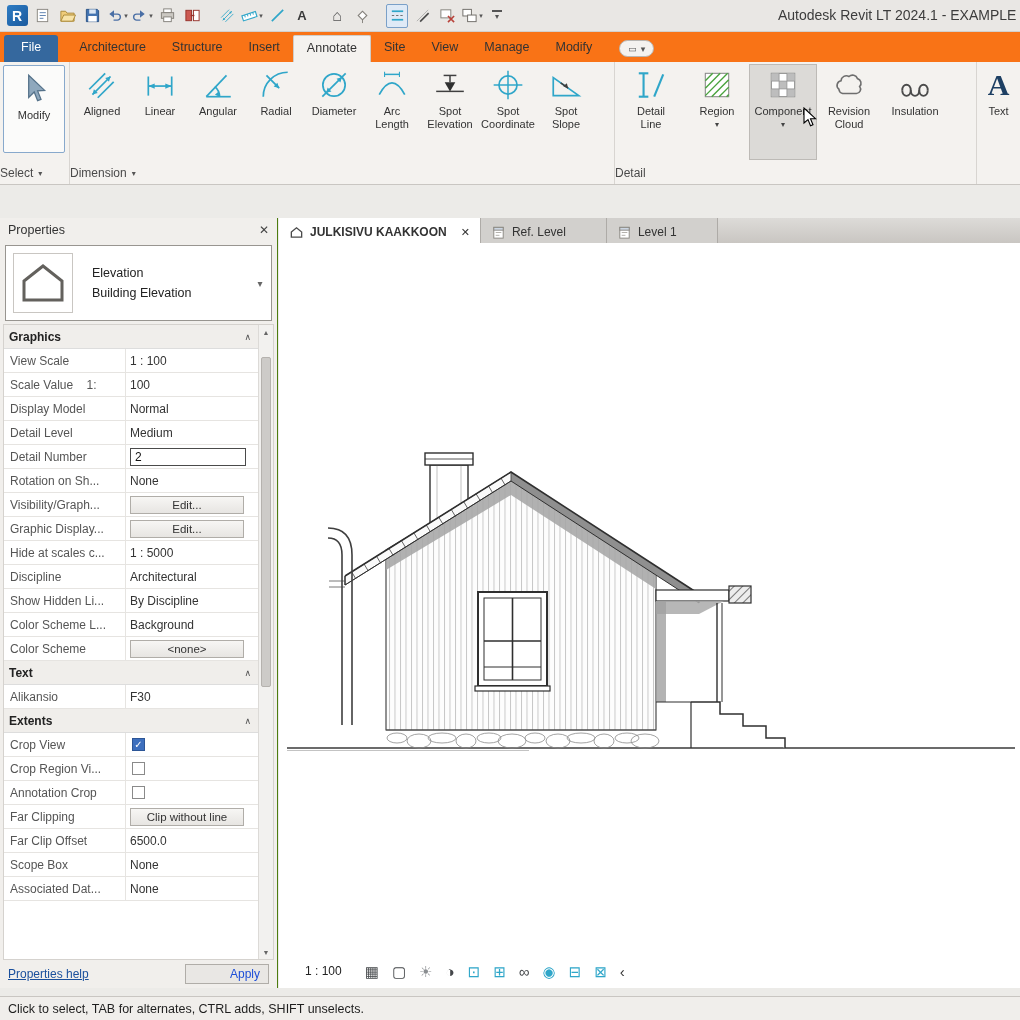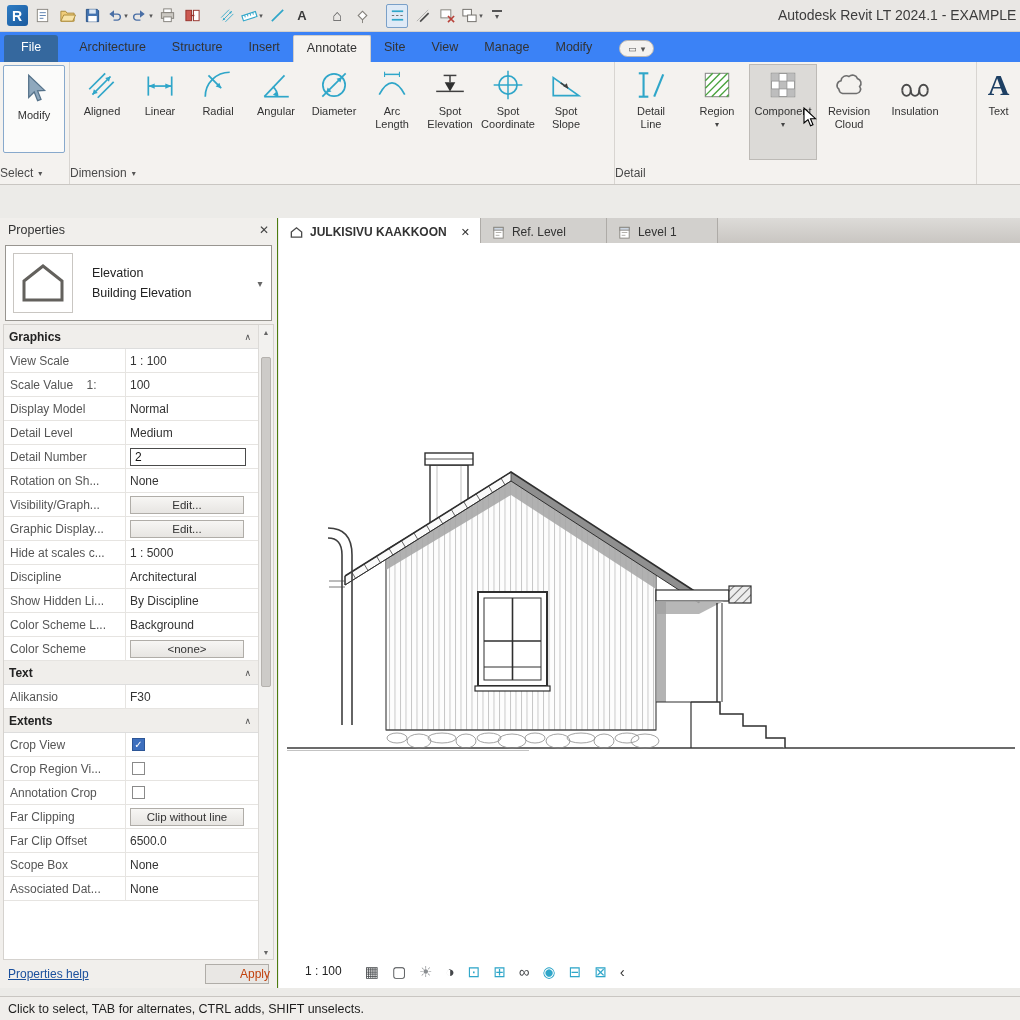--- a/index.html
+++ b/index.html
@@ -15,21 +15,21 @@
 .qat-btn svg{width:17px;height:17px;display:block;}
 .qcaret{font-size:7px;color:#555;margin-left:1px;}
 .revit-logo{width:21px;height:21px;background:linear-gradient(135deg,#2e7cc3,#1b5a9e);color:#fff;font-weight:bold;font-size:14px;display:flex;align-items:center;justify-content:center;border-radius:3px;}
 .glyph-a{font-weight:bold;color:#3a3a3a;font-size:13px;}
 .glyph-home{font-size:16px;color:#555;line-height:1;}
 .qcustom{display:inline-flex;flex-direction:column;align-items:center;font-size:8px;color:#555;line-height:1;}
 .qcustom i{display:block;width:10px;border-top:2px solid #555;margin-bottom:1px;}
 .app-title{position:absolute;left:778px;top:7px;width:242px;white-space:nowrap;overflow:hidden;font-size:14px;color:#3c3c3c;}
 
 
-.tabrow{position:absolute;top:32px;left:0;width:100%;height:30px;background:#3b82f6;display:flex;align-items:flex-end;padding-left:4px;}
+.tabrow{position:absolute;top:32px;left:0;width:100%;height:30px;background:#f97316;display:flex;align-items:flex-end;padding-left:4px;}
 .rtabs{display:flex;align-items:flex-end;}
 .rtab{padding:5px 13px;font-size:12.5px;color:#333;height:27px;cursor:default;}
 .rtab.file{background:#35689e;color:#fff;border-radius:3px 3px 0 0;padding:5px 17px;margin-right:8px;}
 .rtab.active{background:#f4f2ef;border:1px solid #d0cdc9;border-bottom:none;border-radius:2px 2px 0 0;}
 .ribbon-pill{margin:0 0 5px 14px;border:1px solid #b9b6b2;border-radius:9px;padding:2px 8px;font-size:9px;color:#555;background:#f4f2ef;display:flex;gap:4px;align-items:center;height:17px;}
 
 
 .ribbon{position:absolute;top:62px;left:0;width:100%;height:123px;background:#f4f2ef;border-bottom:1px solid #c9c6c2;display:flex;}
 .panel{display:flex;flex-direction:column;border-right:1px solid #d8d5d1;}
 .panel-tools{flex:1;display:flex;align-items:flex-start;padding:3px 3px 0 3px;}
@@ -73,21 +73,21 @@
 .pbtn{border:1px solid #b0ada8;background:linear-gradient(#f7f6f4,#e7e5e2);width:114px;height:18px;display:flex;align-items:center;justify-content:center;font-size:11.5px;color:#333;white-space:nowrap;}
 .pinput{border:1px solid #4a4a4a;background:#fff;width:116px;height:18px;display:flex;align-items:center;padding-left:4px;color:#111;}
 .pcheck{width:13px;height:13px;border:1px solid #8a8a8a;background:#fff;margin-left:2px;display:flex;align-items:center;justify-content:center;font-size:10px;color:#fff;}
 .pcheck.checked{background:#3d6fbe;border-color:#2c5596;}
 .pscroll{width:15px;background:#f2f1ef;border-left:1px solid #dcdad7;display:flex;flex-direction:column;align-items:center;flex:0 0 auto;}
 .pscroll .arr{height:14px;font-size:7px;color:#666;display:flex;align-items:center;}
 .pscroll .track{flex:1;width:100%;position:relative;}
 .pscroll .thumb{position:absolute;left:2px;right:2px;top:18px;height:330px;background:#cdcbc8;border:1px solid #b5b2ae;border-radius:2px;}
 .props-footer{height:28px;display:flex;align-items:center;padding:0 8px;flex:0 0 auto;}
 .help-link{color:#1a4f9c;text-decoration:underline;font-size:12px;}
-.apply-btn{margin-left:auto;width:64px;height:20px;background:#e9e7e4;border:1px solid #b0ada8;display:flex;align-items:center;justify-content:center;color:#c2410c;font-size:12px;padding-left:36px;}
+.apply-btn{margin-left:auto;width:84px;height:20px;background:#e9e7e4;border:1px solid #b0ada8;display:flex;align-items:center;justify-content:center;color:#1d4ed8;font-size:12px;padding-left:36px;}
 
 
 .main{position:absolute;left:279px;top:218px;width:741px;height:770px;display:flex;flex-direction:column;}
 .viewtabs{height:25px;background:linear-gradient(#dddbd8,#c9c6c2);display:flex;align-items:stretch;flex:0 0 auto;}
 .vtab{display:flex;align-items:center;gap:6px;padding:14px 10px;font-size:12px;color:#333;border-right:1px solid #aeaba7;background:#d2d0cd;}
 .vtab .vticon{width:15px;height:15px;}
 .vtab .vticon svg{width:15px;height:15px;display:block;}
 .vtab.active{background:#fff;}
 .vtab.active .vtlabel{font-weight:bold;}
 .vtab:not(.active){padding-right:40px;}
@@ -302,39 +302,39 @@
                 </g>
                 <path d="M5,17 l6,-2.5 v5 z" fill="#2fa6c9"></path>
                 <path d="M27,17 l-6,-2.5 v5 z" fill="#2fa6c9"></path>
               </svg>
             </span>
             <span class="tlabel">Linear</span>
           </div>
           <div class="tool">
             <span class="ticon icon">
               <svg viewBox="0 0 32 32">
-                <path d="M4,27 A23,23 0 0 1 27,4" fill="none" stroke="#2fa6c9" stroke-width="1.6"></path>
-                <line x1="7" y1="7" x2="19" y2="19" stroke="#2fa6c9" stroke-width="1.6"></line>
-                <path d="M19,19 l-1.7,-5.2 -3.5,3.5 z" fill="#2fa6c9"></path>
-              </svg>
-            </span>
-            <span class="tlabel">Radial</span>
-          </div>
-          <div class="tool">
-            <span class="ticon icon">
-              <svg viewBox="0 0 32 32">
                 <g stroke="#2fa6c9" stroke-width="1.6" fill="none">
                   <path d="M5,27 H28"></path>
                   <path d="M5,27 L24,7"></path>
                   <path d="M17.5,27 A12.5,12.5 0 0 0 13,17.5"></path>
                 </g>
                 <path d="M17.5,27 l-1,-4.8 -3.4,3 z" fill="#2fa6c9"></path>
               </svg>
             </span>
             <span class="tlabel">Angular</span>
+          </div>
+          <div class="tool">
+            <span class="ticon icon">
+              <svg viewBox="0 0 32 32">
+                <path d="M4,27 A23,23 0 0 1 27,4" fill="none" stroke="#2fa6c9" stroke-width="1.6"></path>
+                <line x1="7" y1="7" x2="19" y2="19" stroke="#2fa6c9" stroke-width="1.6"></line>
+                <path d="M19,19 l-1.7,-5.2 -3.5,3.5 z" fill="#2fa6c9"></path>
+              </svg>
+            </span>
+            <span class="tlabel">Radial</span>
           </div>
           <div class="tool">
             <span class="ticon icon">
               <svg viewBox="0 0 32 32">
                 <circle cx="16" cy="16" r="10.5" fill="none" stroke="#2fa6c9" stroke-width="1.6"></circle>
                 <line x1="5" y1="27" x2="27" y2="5" stroke="#2fa6c9" stroke-width="1.6"></line>
                 <path d="M8.6,23.4 l1.4,-5 3.6,3.6 z" fill="#2fa6c9"></path>
                 <path d="M23.4,8.6 l-1.4,5 -3.6,-3.6 z" fill="#2fa6c9"></path>
               </svg>
             </span>

